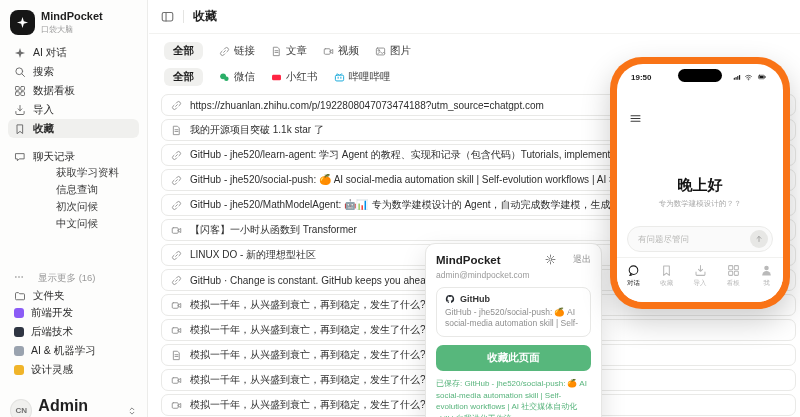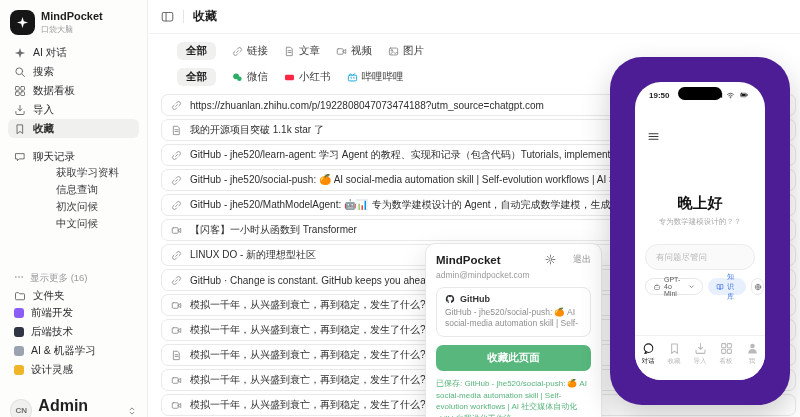--- a/index.html
+++ b/index.html
@@ -14,40 +14,40 @@
   .logo-row { display:flex; align-items:center; gap:6px; padding:0 2px 8px; }
   .logo-badge { width:25px; height:25px; border-radius:8px; background:#161616; color:#fff;
     display:flex; align-items:center; justify-content:center; }
   .logo-badge .ic { width:13px; height:13px; color:#fff; }
   .logo-name { font-size:11px; font-weight:bold; line-height:1.2; }
   .logo-tag { font-size:8px; color:#9a9a9a; }
   .nav-item { display:flex; align-items:center; gap:7px; height:19px; padding:0 6px; border-radius:6px; color:#2c2c2c; cursor:default; }
   .nav-item.active { background:#f0f0ee; font-weight:bold; }
   .sb-divider { height:1px; background:#efefed; margin:6px 0; }
   .sb-sub { display:flex; align-items:center; height:17px; padding:0 6px; color:#3a3a3a;margin-left:42px; }
-  .sb-more { display:flex; align-items:flex-start; gap:6px; height:17px; padding:0 6px; color:#9a9a9a; font-size:9.5px;margin-top:40px; }
+  .sb-more { display:flex; align-items:flex-start; gap:14px; height:17px; padding:0 6px; color:#9a9a9a; font-size:9.5px;margin-top:40px; }
   .sb-folder-item { display:flex; align-items:center; gap:7px; height:19px; padding:0 6px; color:#2c2c2c; }
   .folder-dot { width:10px; height:10px; border-radius:3px; flex:none; }
   .user-row { display:flex; align-items:center; gap:6px; padding:6px 2px; }
   .avatar { width:23px; height:23px; border-radius:50%; background:#f0f0ee; border:1px solid #e3e3e1;
     font-size:8px; color:#6e6e6e; display:flex; align-items:center; justify-content:center; font-weight:bold; }
   .user-name { font-size:16px; font-weight:bold; line-height:1.15; }
   .user-email { font-size:7.5px; color:#9a9a9a; }
   .user-caret { margin-left:auto; }
   .sb-footer { display:flex; align-items:center; justify-content:space-between; padding:4px 10px 0; }
   .sb-footer .ic { width:13px; height:13px; color:#555; }
   .footer-badge { font-size:7px; color:#8a8a8a; font-weight:bold; }
   .spacer { flex:1; }
 
   
   .main { position:absolute; left:149px; right:0; top:0; bottom:0; background:#fff; }
   .main-header { height:34px; display:flex; align-items:center; gap:9px; padding:0 12px; border-bottom:1px solid #f2f2f0; }
   .vdiv { width:1px; height:13px; background:#e4e4e2; }
   .main-title { font-size:12px; font-weight:bold; }
-  .tabs-row { display:flex; align-items:center; gap:16px; padding:8px 28px 0; font-size:10.5px; color:#3c3c3c; }
+  .tabs-row { display:flex; align-items:center; gap:16px; padding:8px 15px 0; font-size:10.5px; color:#3c3c3c; }
   .tab { display:flex; align-items:center; gap:4px; cursor:default; }
   .tab .ic { width:11px; height:11px; color:#8a8a8a; }
   .tab.pill { background:#f0f0ee; border-radius:6px; padding:2px 9px; font-weight:bold; color:#1c1c1c; }
   .list { padding:8px 4px 0 12px; }
   .row { display:flex; align-items:center; gap:8px; height:22px; margin-bottom:3px; padding:0 9px;
     border:1px solid #e9e9e7; border-radius:7px; font-size:10px; color:#2e2e2e; white-space:nowrap; overflow:hidden; background:#fff; }
   .row .ic { width:11px; height:11px; color:#8f8f8f; }
   .row span { overflow:hidden; text-overflow:clip; }
 
   
@@ -60,22 +60,22 @@
   .popup-email { font-size:8.5px; color:#9a9a9a; margin:4px 0 7px; }
   .popup-card { border:1px solid #e8e8e6; border-radius:8px; padding:6px 8px; margin-bottom:8px; }
   .pc-head { display:flex; align-items:center; gap:5px; font-size:9px; font-weight:bold; color:#333; }
   .pc-head .ic { width:10px; height:10px; color:#24292f; }
   .pc-desc { font-size:8.5px; color:#8f8f8f; line-height:1.35; margin-top:3px; max-height:23px; overflow:hidden; }
   .popup-btn { display:block; width:100%; height:26px; border:none; border-radius:7px; background:#57b77c;
     color:#fff; font-size:10.5px; font-weight:bold; font-family:inherit; cursor:pointer; }
   .popup-saved { margin-top:7px; font-size:8px; color:#58b47c; line-height:1.45; }
 
   
-  .phone { position:absolute; left:610px; top:57px; width:180px; height:348px; background:#4c1d95;
-    border-radius:32px; padding:25px; box-shadow:0 12px 30px rgba(0,0,0,.2); z-index:6; }
+  .phone { position:absolute; left:610px; top:57px; width:180px; height:252px; background:#f97316;
+    border-radius:32px; padding:7px; box-shadow:0 12px 30px rgba(0,0,0,.2); z-index:6; }
   .screen { width:100%; height:100%; background:#fff; border-radius:26px; position:relative; overflow:hidden; }
   .statusbar { position:absolute; top:6px; left:0; right:0; height:14px; display:flex; align-items:center;
     justify-content:space-between; padding:0 14px; }
   .time { font-size:8px; font-weight:bold; }
   .island { position:absolute; left:50%; top:5px; transform:translateX(-50%); width:44px; height:13px;
     background:#000; border-radius:7px; }
   .status-icons { display:flex; align-items:center; gap:2px; }
   .status-icons .ic { color:#1a1a1a; }
   .sig { width:10px; height:8px; } .wif { width:9px; height:8px; } .bat { width:14px; height:8px; }
   .burger { position:absolute; left:12px; top:48px; width:13px; height:13px; color:#3a3a3a; }

